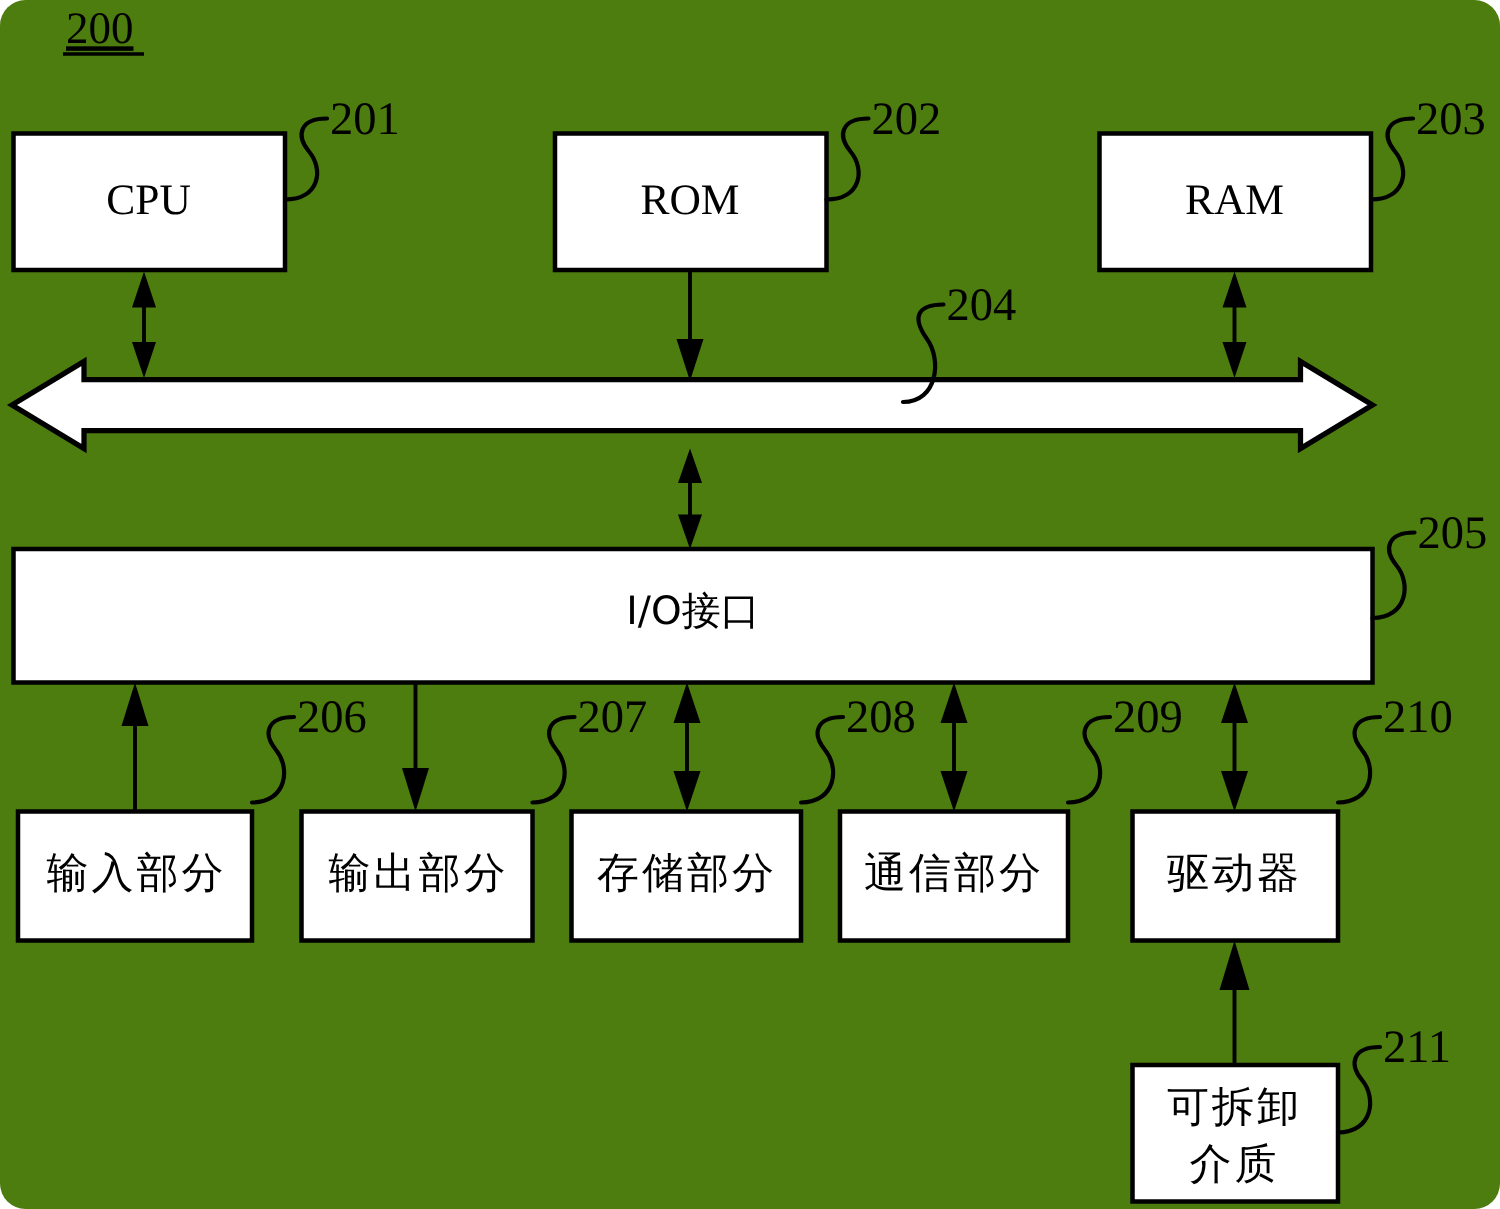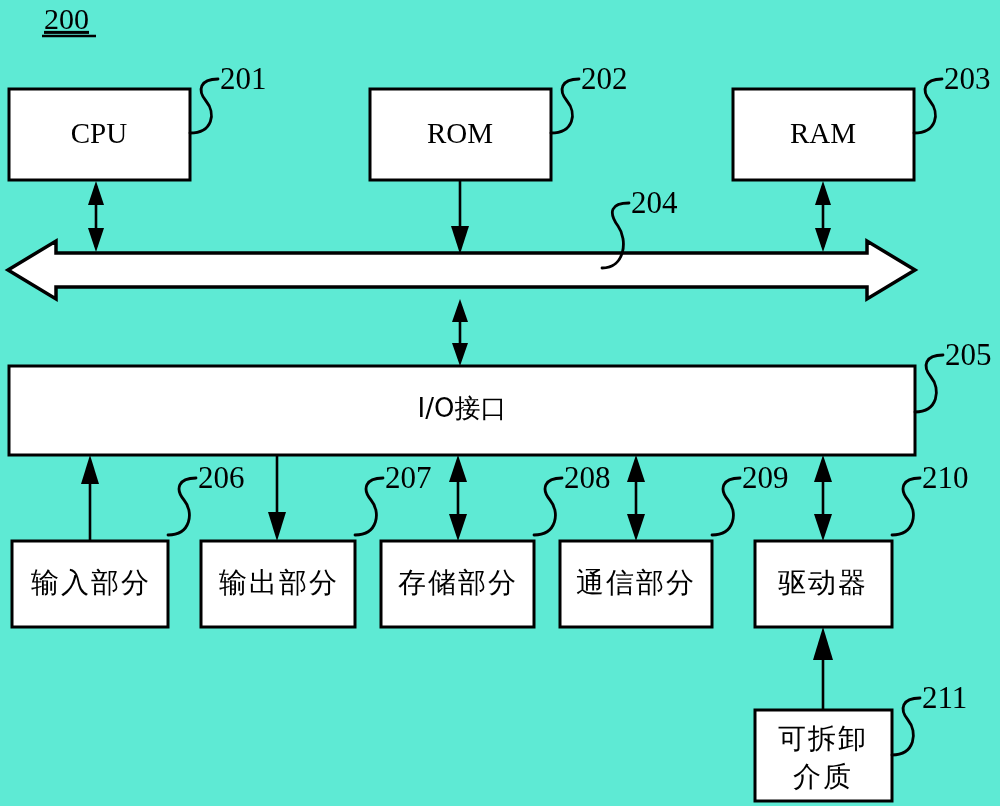--- a/index.html
+++ b/index.html
@@ -10,21 +10,22 @@
   body {
     width: 1000px;
     height: 806px;
     font-family: "Liberation Serif", serif;
     overflow: hidden;
   }
   #diagram-root {
     position: relative;
     width: 1000px;
     height: 806px;
-    background: #5eead4;
+    background: #4d7c0f;
+    border-radius: 17px;
   }
   svg#figure {
     display: block;
     width: 1000px;
     height: 806px;
   }
   .box-rect {
     fill: #ffffff;
     stroke: #000000;
     stroke-width: 3;

